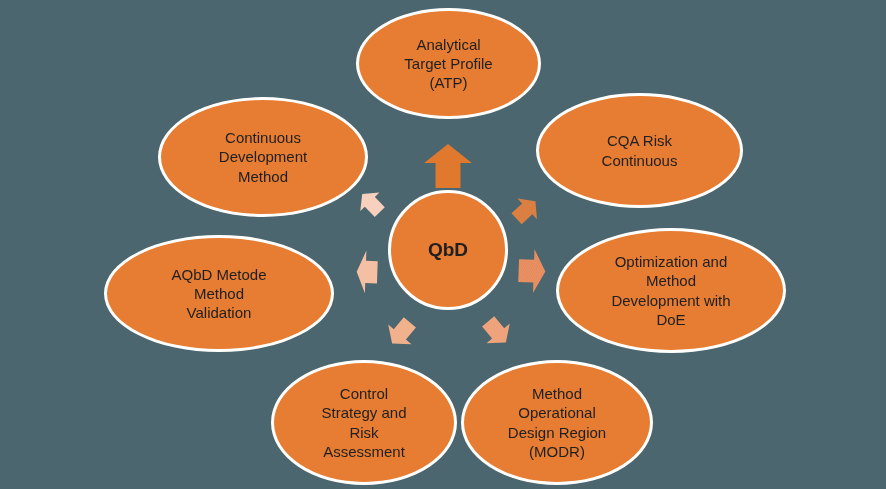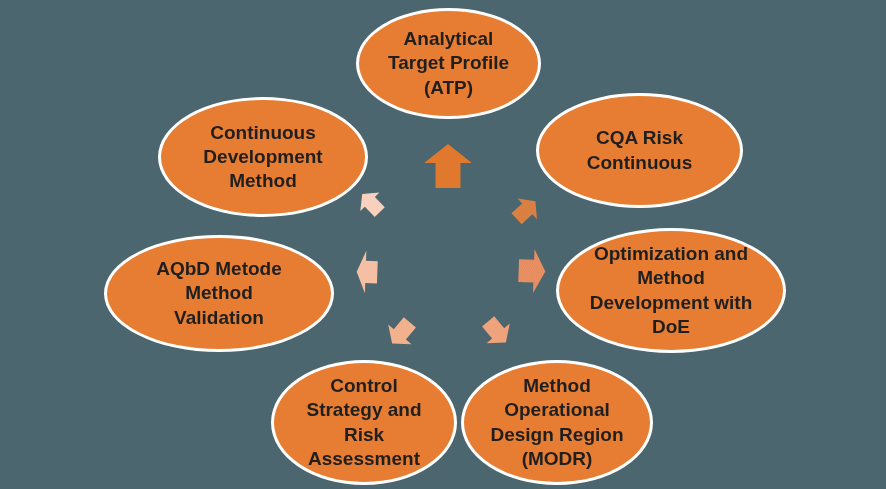--- a/index.html
+++ b/index.html
@@ -23,23 +23,22 @@
     position: absolute;
     box-sizing: border-box;
     display: flex;
     align-items: center;
     justify-content: center;
     border-radius: 50%;
     background: var(--node_fill, #E67D32);
     border: 3px solid var(--node_border, #FFFFFF);
     color: var(--text, #1F1F1F);
     text-align: center;
-    font-size: 19px;
+    font-size: 15px;
     line-height: 1.28;
-    font-weight: bold;
   }
   .node .label { white-space: pre-line; }
 
   
   .node-atp        { left: 356px; top:   8px; width: 185px; height: 111px; }
   .node-continuous { left: 158px; top:  97px; width: 210px; height: 120px; }
   .node-cqa        { left: 536px; top:  93px; width: 207px; height: 115px; }
   .node-aqbd       { left: 104px; top: 235px; width: 230px; height: 117px; }
   .node-doe        { left: 556px; top: 228px; width: 230px; height: 125px; }
   .node-control    { left: 271px; top: 360px; width: 186px; height: 125px; justify-content: center; }
@@ -118,14 +117,17 @@
 Method
 Validation</span>
   </div>
 
   <div class="node node-continuous">
     <span class="label">Continuous
 Development
 Method</span>
   </div>
 
+  <div class="node node-center">
+    <span class="label">QbD</span>
+  </div>
 
 </div>
 
 </body></html>

